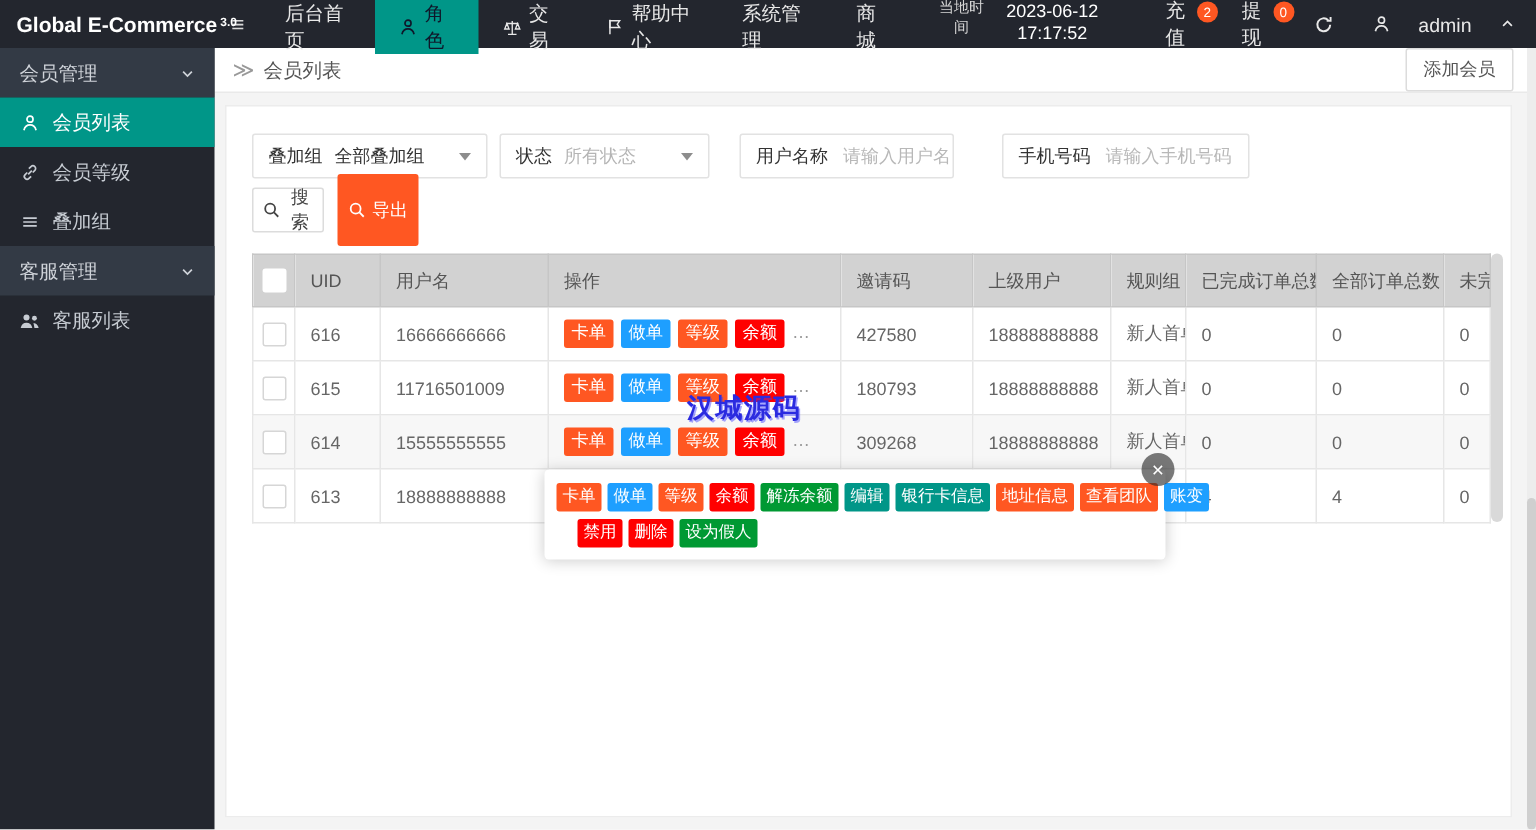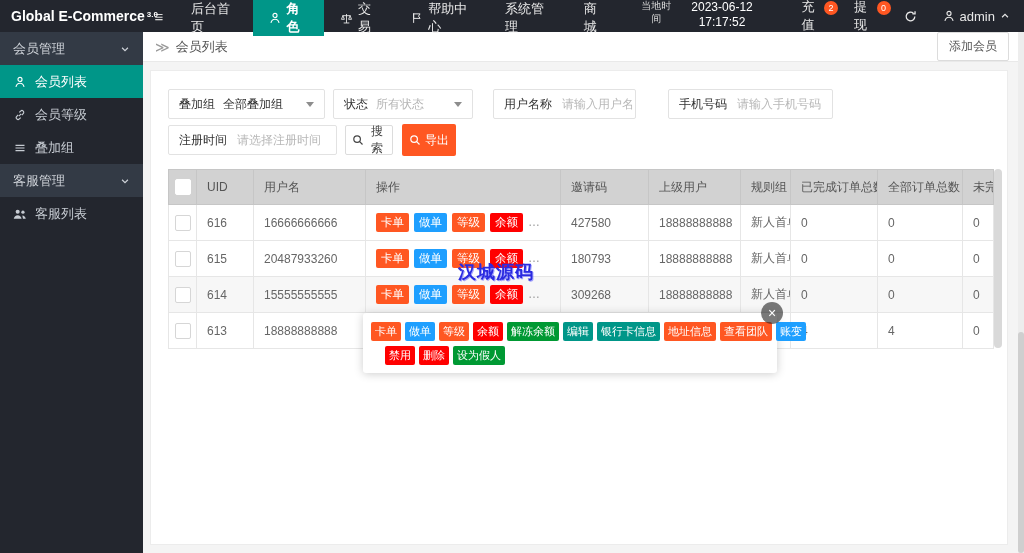--- a/index.html
+++ b/index.html
@@ -9,31 +9,31 @@
 
   
   .topbar{position:absolute;top:0;left:0;width:1024px;height:32px;background:#23262e;color:#e8e8e8;
           display:flex;align-items:stretch;font-size:13px;z-index:20;}
   .logo{width:143px;box-sizing:border-box;display:flex;align-items:center;padding-left:11px;color:#fff;
         font-size:14px;font-weight:bold;white-space:nowrap;}
   .logo sup{font-size:8px;font-weight:bold;margin-left:2px;transform:translateY(-2px);}
   .hamburger{width:34px;display:flex;align-items:center;justify-content:center;font-size:15px;color:#d8d8d8;cursor:pointer;}
   .topnav{display:flex;align-items:flex-start;}
   .nav-item{display:flex;align-items:center;gap:5px;padding:0 16px;cursor:pointer;color:#e8e8e8;}
-  .nav-item.active{background:#009688;color:#ffffff;font-weight:bold;}
+  .nav-item.active{background:#009688;color:#0f172a;}
   .nico{display:inline-flex;align-items:center;}
   .top-right{margin-left:auto;display:flex;align-items:stretch;}
   .time{display:flex;flex-direction:row;justify-content:center;text-align:center;padding:0 16px;line-height:1.25;}
   .time .t1{font-size:10px;color:#d6d6d6;}
   .time .t2{font-size:12px;color:#fff;}
   .top-action{position:relative;display:flex;align-items:center;padding:0 15px;cursor:pointer;}
   .badge{position:absolute;top:1px;right:1px;background:#ff5722;color:#fff;font-size:9px;min-width:14px;height:14px;
          line-height:14px;border-radius:8px;text-align:center;padding:0 2px;box-sizing:border-box;}
   .refresh{display:flex;align-items:center;padding:0 12px;cursor:pointer;}
-  .userbox{display:flex;align-items:center;gap:5px;padding:0 14px;cursor:pointer;}
+  .userbox{display:flex;align-items:center;gap:19px;padding:0 14px;cursor:pointer;}
 
   
   .sidebar{position:absolute;top:32px;left:0;width:143px;bottom:0;background:#23262e;z-index:10;}
   .side-group-header{height:33px;display:flex;align-items:center;justify-content:space-between;padding:0 13px;
                      color:#cfd3d9;font-size:13px;background:#333a45;cursor:pointer;}
   .side-item{height:33px;display:flex;align-items:center;gap:8px;padding:0 13px;color:#c7ccd3;font-size:13px;cursor:pointer;}
   .side-item.active{background:#009688;color:#fff;}
   .sico{display:inline-flex;align-items:center;width:14px;justify-content:center;}
 
   
@@ -57,21 +57,21 @@
          border-top:5px solid #8d8d8d;margin:0 10px 0 6px;flex:none;}
   .finput{border:none;outline:none;flex:1;min-width:0;font-size:12px;color:#333;background:transparent;font-family:inherit;}
   .finput::placeholder{color:#b8b8b8;}
   #g-stack{width:157px;margin-right:8px;}
   #g-status{width:140px;margin-right:20px;}
   #g-username{width:143px;margin-right:32px;}
   #g-phone{width:165px;}
   #g-regtime{width:169px;margin-right:8px;}
   .btn-search{width:48px;height:30px;background:#fff;border:1px solid #dcdcdc;border-radius:2px;color:#444;font-size:12px;
               display:inline-flex;align-items:center;justify-content:center;gap:4px;margin-right:9px;cursor:pointer;font-family:inherit;}
-  .btn-export{width:54px;height:32px;background:#ff5722;border:none;border-radius:2px;color:#fff;font-size:12px;
+  .btn-export{width:54px;height:48px;background:#ff5722;border:none;border-radius:2px;color:#fff;font-size:12px;
               display:inline-flex;align-items:center;justify-content:center;gap:4px;cursor:pointer;font-family:inherit;}
 
   
   .table-wrap{margin-top:14px;position:relative;width:836px;}
   table{border-collapse:collapse;table-layout:fixed;width:825px;font-size:12px;color:#666;padding-left:24px;}
   th,td{border:1px solid #e6e6e6;padding:0 2px 0 10px;overflow:hidden;white-space:nowrap;text-align:left;box-sizing:border-box;}
   thead th{height:35px;background:#d2d2d2;border-color:#c6c6c6;color:#555;font-weight:normal;}
   tbody td{height:36px;background:#fff;}
   tbody tr:nth-child(3) td{background:#f7f7f7;}
   .cbcell{padding:0;text-align:center;}
@@ -265,24 +265,20 @@
           <span class="flabel">用户名称</span>
           <input class="finput" placeholder="请输入用户名称" style="">
         </div>
         <div class="fgroup" id="g-phone">
           <span class="flabel">手机号码</span>
           <input class="finput" placeholder="请输入手机号码" style="">
         </div>
       </div>
 
       <div class="filter-row">
-        <div class="fgroup" id="g-regtime">
-          <span class="flabel">注册时间</span>
-          <input class="finput" placeholder="请选择注册时间" style="">
-        </div>
         <button class="btn-search">
           <span class="nico" id="search-icon-slot">
               <svg width="12" height="12" viewBox="0 0 16 16" fill="none" stroke="currentColor" stroke-width="1.6">
                 <circle cx="6.8" cy="6.8" r="4.4"></circle>
                 <path d="M10.2 10.2L14 14"></path>
               </svg>
             </span>
           <span>搜索</span>
         </button>
         <button class="btn-export">
@@ -339,21 +335,21 @@
                 <td>新人首单</td>
                 <td>0</td>
                 <td>0</td>
                 <td>0</td>
               </tr>
               <tr>
                 <td class="cbcell">
                   <div class="cb"></div>
                 </td>
                 <td>615</td>
-                <td>20487933260</td>
+                <td>11716501009</td>
                 <td><span class="abtn" style="background: rgb(255, 87, 34);">卡单</span><span class="abtn" style="background: rgb(30, 159, 255);">做单</span><span class="abtn" style="background: rgb(255, 87, 34);">等级</span><span class="abtn" style="background: rgb(255, 0, 0);">余额</span><span class="more">…</span></td>
                 <td>180793</td>
                 <td>18888888888</td>
                 <td>新人首单</td>
                 <td>0</td>
                 <td>0</td>
                 <td>0</td>
               </tr>
               <tr>
                 <td class="cbcell">

